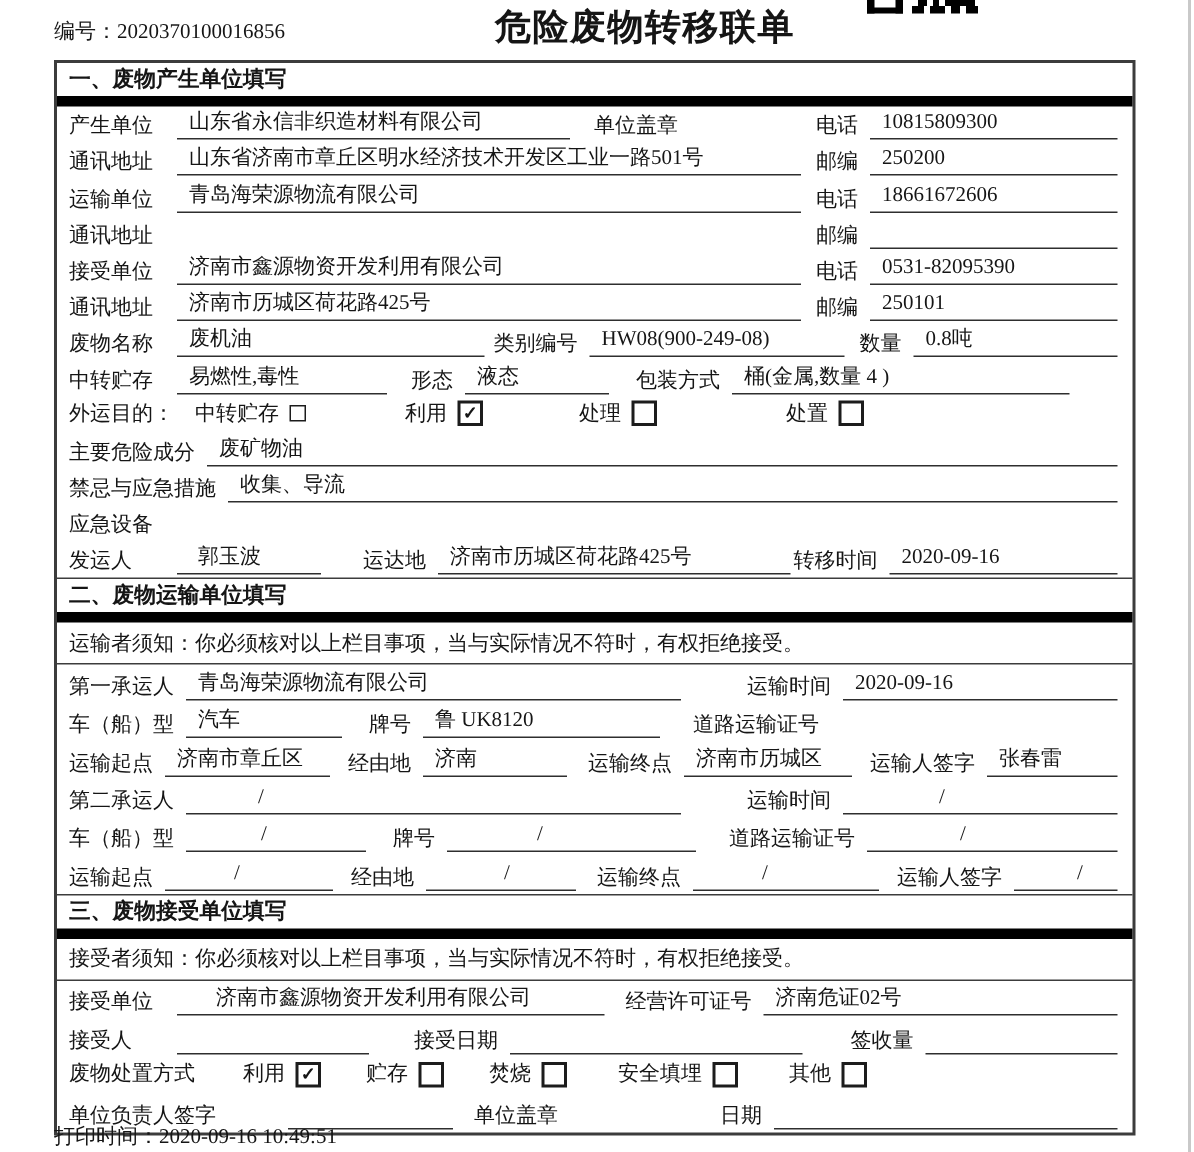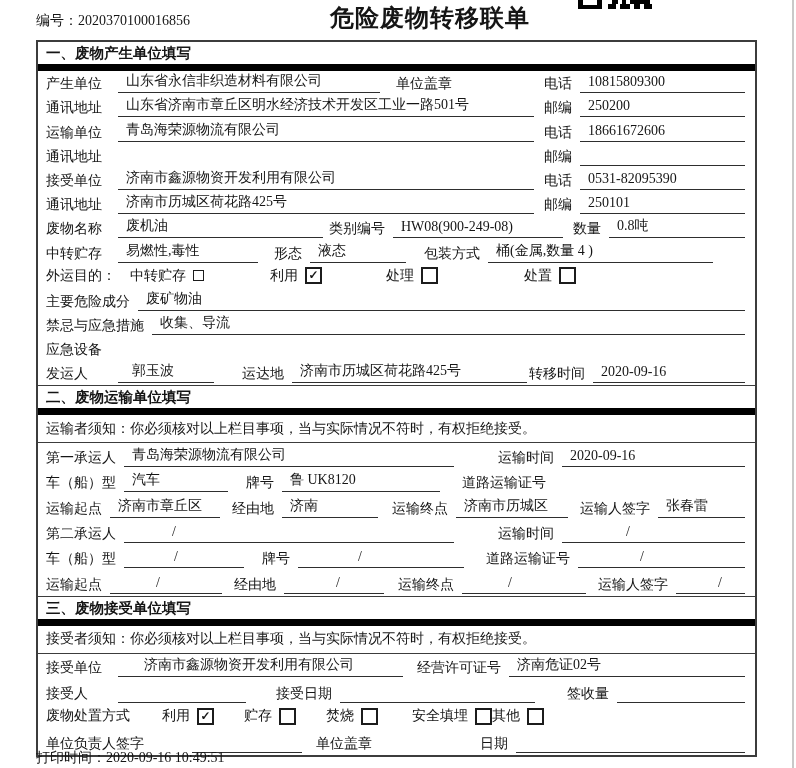--- a/index.html
+++ b/index.html
@@ -285,21 +285,21 @@
           <span class="cb"></span>
         </span>
         <span class="opt" style="margin-left:30px">
           <span>焚烧</span>
           <span class="cb"></span>
         </span>
         <span class="opt" style="margin-left:34px">
           <span>安全填埋</span>
           <span class="cb"></span>
         </span>
-        <span class="opt" style="">
+        <span class="opt" style="margin-left:34px">
           <span>其他</span>
           <span class="cb"></span>
         </span>
       </div>
 
       <div class="row">
         <span class="lb">单位负责人签字</span>
         <span class="vl" style="width:110px;margin-left:40px"></span>
         <span class="lb" style="margin-left:14px">单位盖章</span>
         <span class="sp" style="width:100px"></span>

